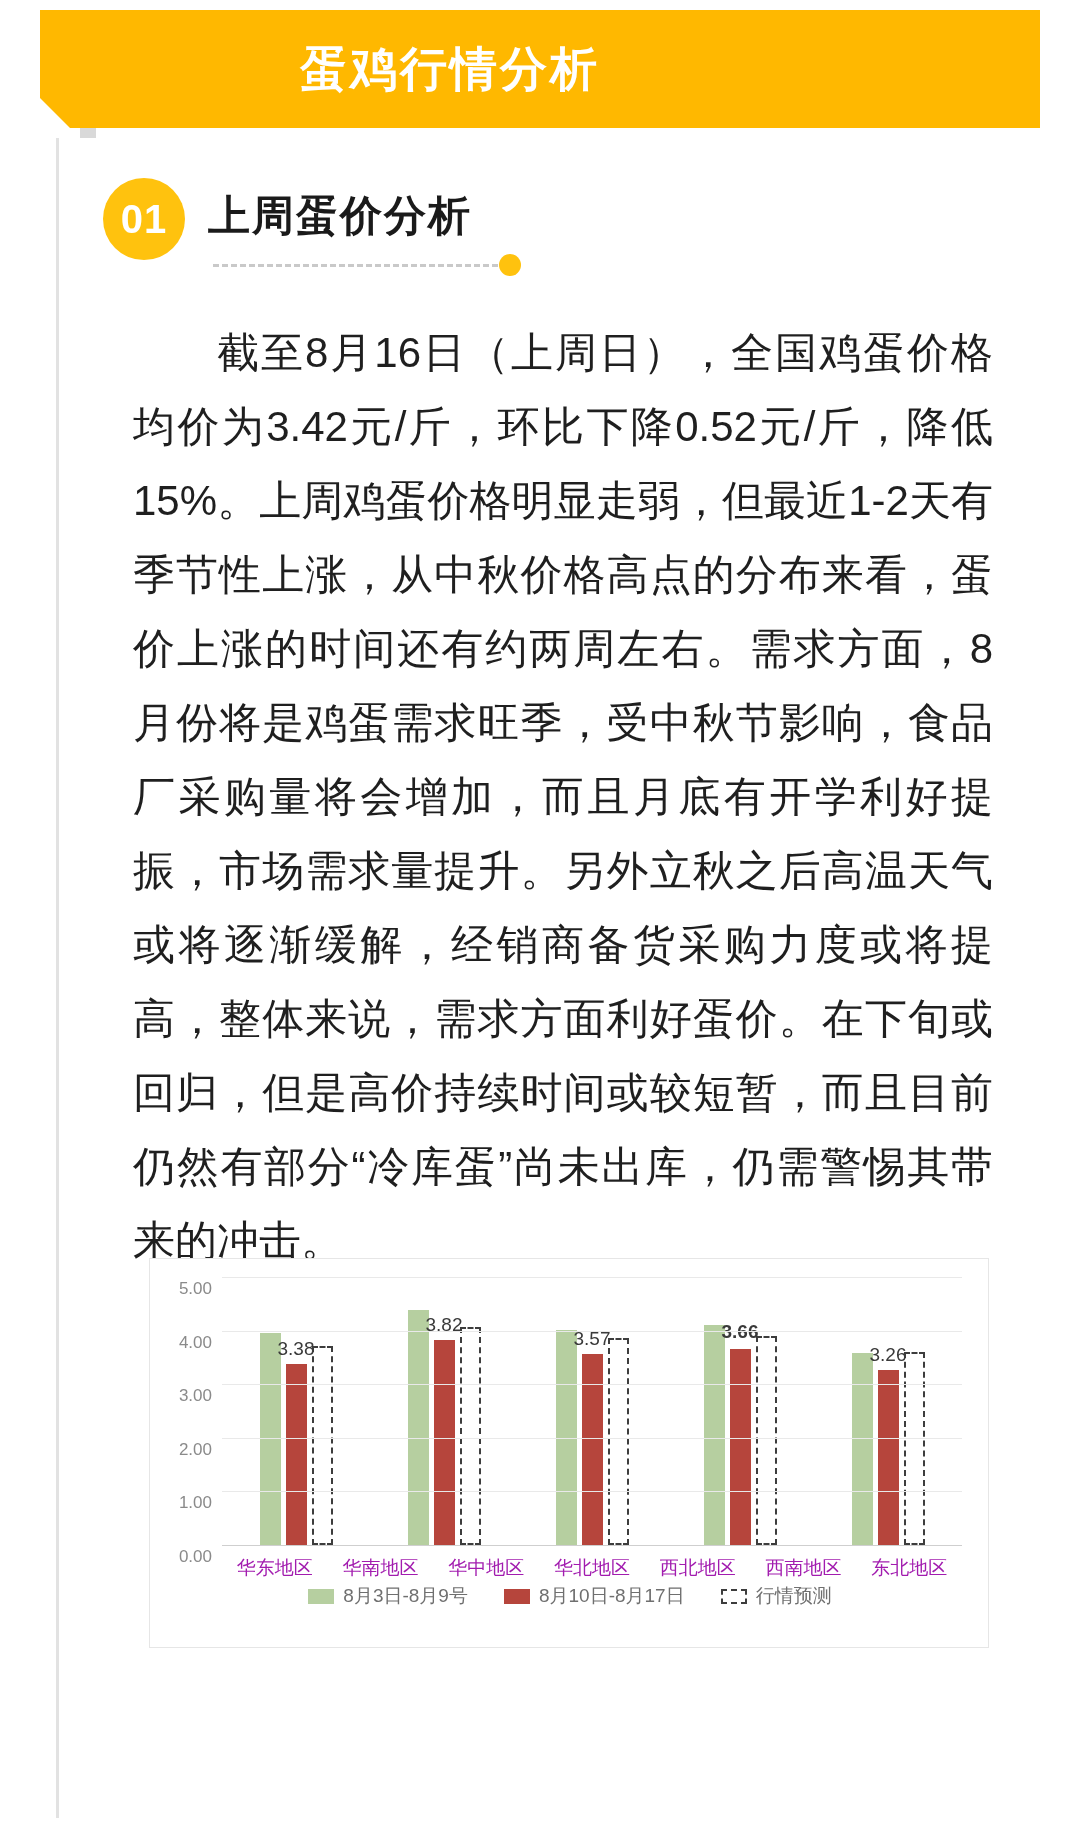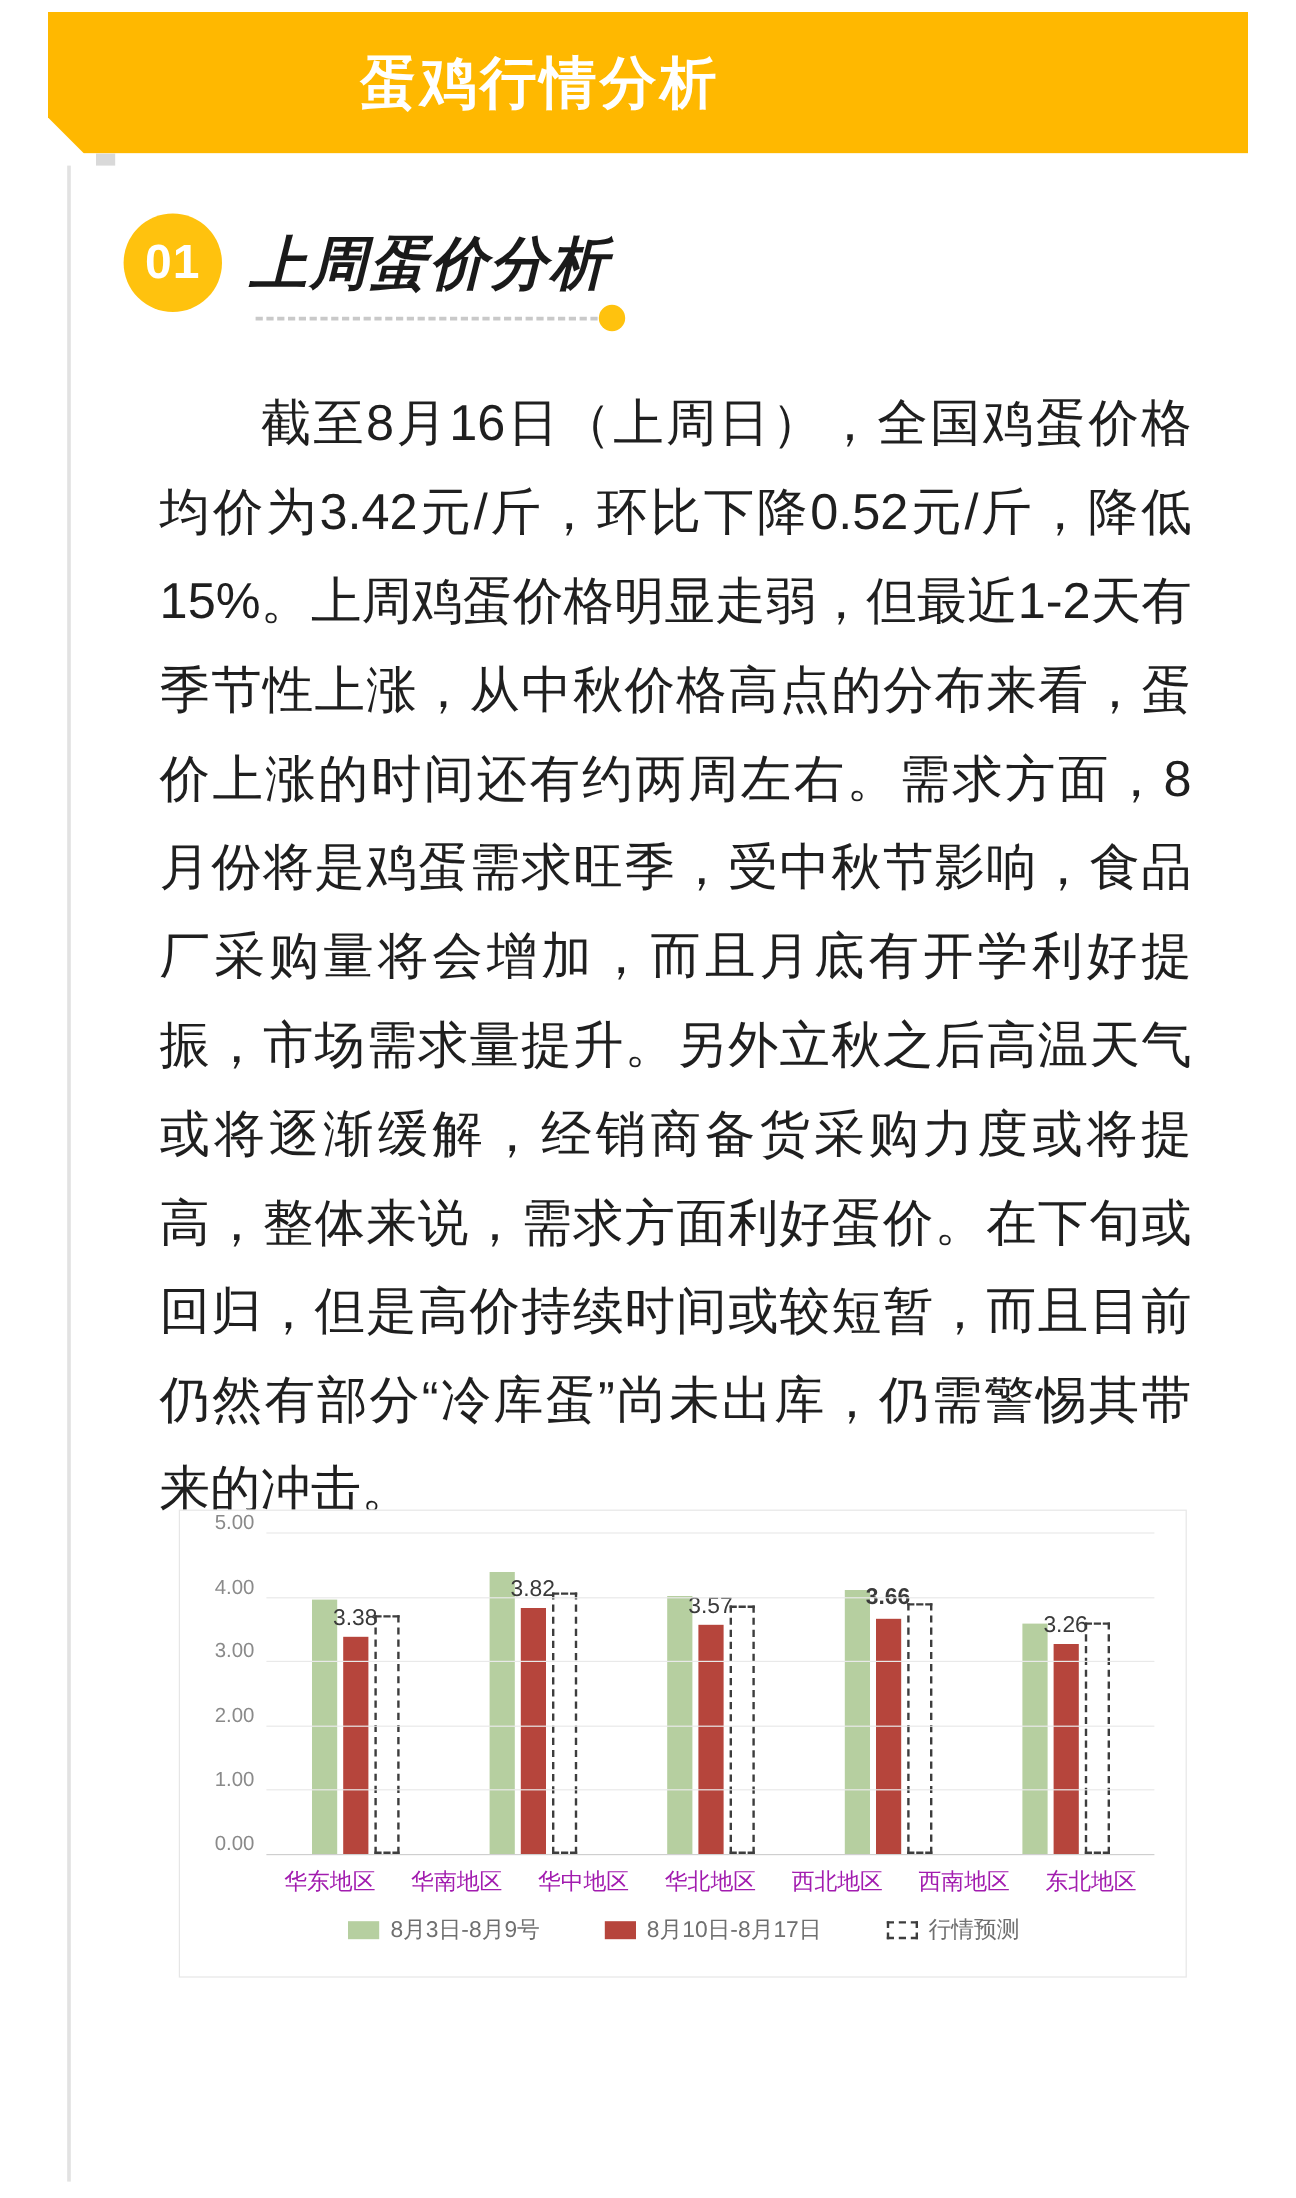--- a/index.html
+++ b/index.html
@@ -97,25 +97,24 @@
     font-weight: bold;
     display: flex;
     align-items: center;
     justify-content: center;
     letter-spacing: 1px;
   }
   .section-title {
     position: absolute;
     left: 105px;
     top: 10px;
-    font-size: 48px;
+    font-size: 42px;
     font-weight: bold;
     color: #1a1a1a;
     letter-spacing: 2px;
-    font-style: italic;
   }
   .dashed-rule {
     position: absolute;
     left: 110px;
     top: 86px;
     width: 285px;
     border-top: 3px dashed #c9c9c9;
   }
   .rule-dot {
     position: absolute;
@@ -165,20 +164,21 @@
     top: 10px;
     width: 68px;
     height: 268px;
   }
   .y-tick {
     position: absolute;
     right: 6px;
     transform: translateY(-50%);
     font-size: 17px;
     color: #8a8a8a;
+    margin-top: 20px;
   }
   .gridline {
     position: absolute;
     left: 0;
     width: 740px;
     border-top: 1px solid #e9e9e9;
   }
   .axis-base {
     position: absolute;
     left: 0;
@@ -233,26 +233,26 @@
   }
   .x-label {
     flex: 1 1 0;
     text-align: center;
     font-size: 19px;
     color: #a21caf;
   }
   .legend {
     position: absolute;
     left: 0;
-    top: 336px;
+    top: 324px;
     width: 840px;
     display: flex;
     align-items: center;
     justify-content: center;
-    gap: 54px;
+    gap: 36px;
   }
   .legend-item {
     display: flex;
     align-items: center;
     gap: 9px;
     font-size: 19px;
     color: #6f6f6f;
   }
   .swatch {
     width: 26px;

